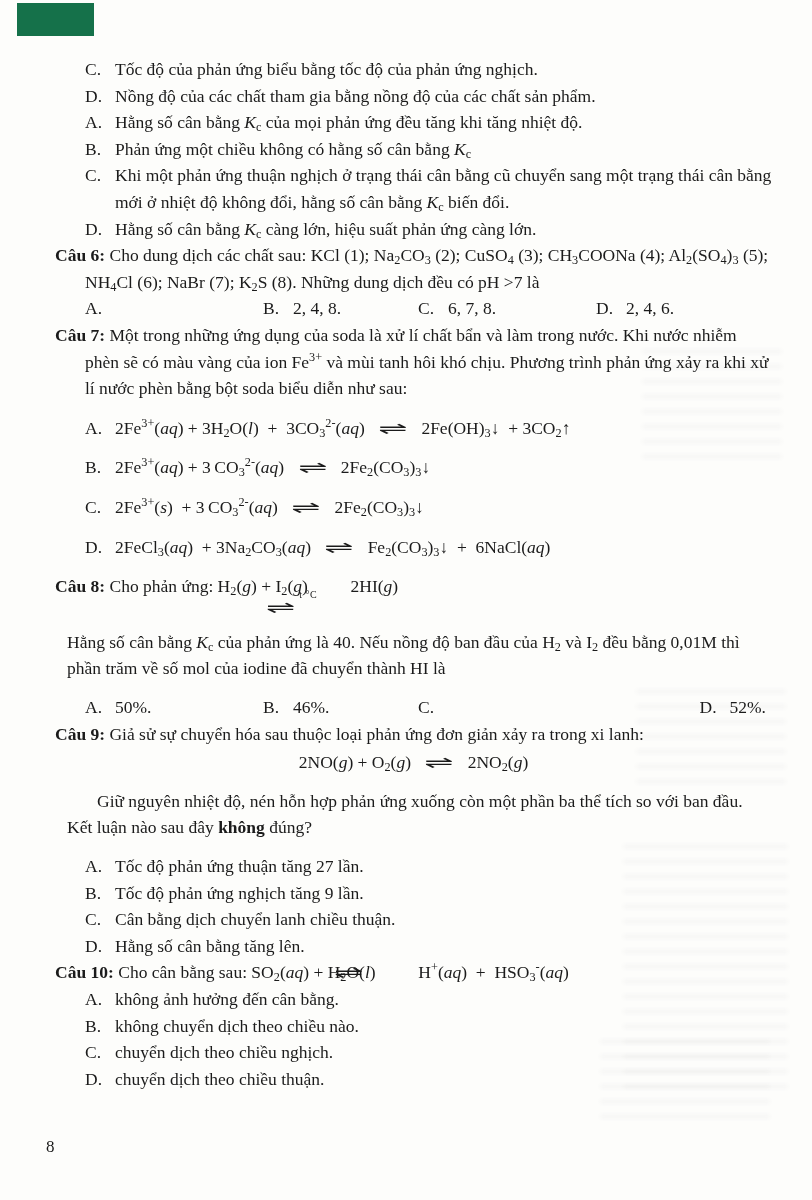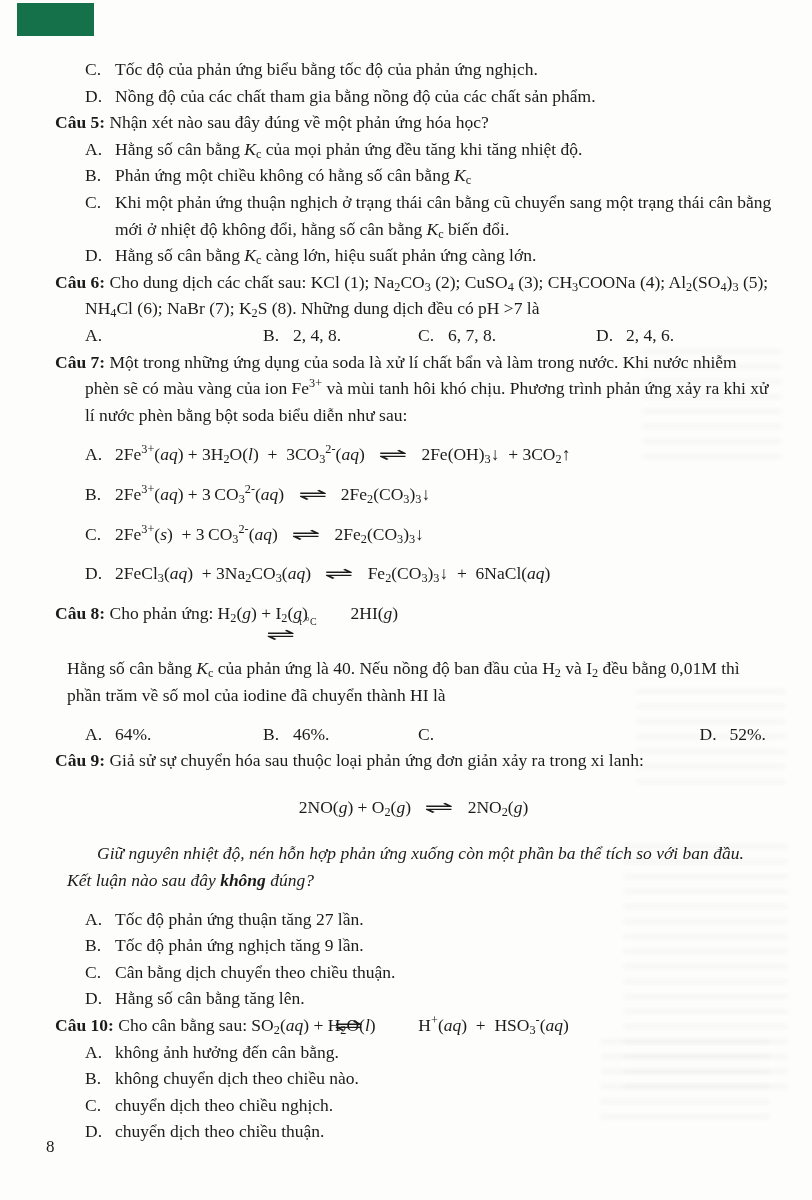--- a/index.html
+++ b/index.html
@@ -31,23 +31,23 @@
 
   .q-options.inline{
     display:grid;
     grid-template-columns:178px 155px 178px 1fr;
     padding-left:30px;
   }
   .q-options.last-right .opt:last-child{justify-self:end;padding-right:6px;}
 
   .q-options.equations .opt{margin:13px 0;}
 
-  .q-center{text-align:center;margin:20px 0;}
+  .q-center{text-align:center;margin:2px 0;}
   .q-post{margin:12px;}
-  .q-post.indent{text-indent:30px;font-style:italic;}
+  .q-post.indent{text-indent:30px;}
 
   sub,sup{font-size:0.7em;line-height:0;}
   sup{vertical-align:0.55em;}
   sub{vertical-align:-0.25em;}
   i{font-style:italic;}
 
   
   .rxn{
     display:inline-block;
     transform:scaleX(2.1);
@@ -93,21 +93,20 @@
           <span class="opt-label">C.</span>
           <span class="opt-text">Tốc độ của phản ứng biểu bằng tốc độ của phản ứng nghịch.</span>
         </div>
         <div class="opt">
           <span class="opt-label">D.</span>
           <span class="opt-text">Nồng độ của các chất tham gia bằng nồng độ của các chất sản phẩm.</span>
         </div>
       </div>
     <div>
         <section class="question">
-          <div class="q-intro"><b class="q-label">Câu 5:</b> <span>Nhận xét nào sau đây đúng về một phản ứng hóa học?</span></div>
           <div class="q-options block">
             <div class="opt">
               <span class="opt-label">A.</span>
               <span class="opt-text">Hằng số cân bằng <i>K</i><sub>c</sub> của mọi phản ứng đều tăng khi tăng nhiệt độ.</span>
             </div>
             <div class="opt">
               <span class="opt-label">B.</span>
               <span class="opt-text">Phản ứng một chiều không có hằng số cân bằng <i>K</i><sub>c</sub></span>
             </div>
             <div class="opt">
@@ -163,21 +162,21 @@
         </section>
         <section class="question">
           <div class="q-intro"><b class="q-label">Câu 8:</b> <span>Cho phản ứng: H<sub>2</sub>(<i>g</i>) + I<sub>2</sub>(<i>g</i>) <span class="rxn-wrap">
                 <span class="rxn-top">t °C</span>
                 <span class="rxn nomargin">⇌</span>
               </span> 2HI(<i>g</i>)</span></div>
           <div class="q-post">Hằng số cân bằng <i>K</i><sub>c</sub> của phản ứng là 40. Nếu nồng độ ban đầu của H<sub>2</sub> và I<sub>2</sub> đều bằng 0,01M thì phần trăm về số mol của iodine đã chuyển thành HI là</div>
           <div class="q-options inline last-right">
             <div class="opt">
               <span class="opt-label">A.</span>
-              <span class="opt-text">64%.</span>
+              <span class="opt-text">50%.</span>
             </div>
             <div class="opt">
               <span class="opt-label">B.</span>
               <span class="opt-text">46%.</span>
             </div>
             <div class="opt">
               <span class="opt-label">C.</span>
             </div>
             <div class="opt">
               <span class="opt-label">D.</span>
@@ -193,21 +192,21 @@
             <div class="opt">
               <span class="opt-label">A.</span>
               <span class="opt-text">Tốc độ phản ứng thuận tăng 27 lần.</span>
             </div>
             <div class="opt">
               <span class="opt-label">B.</span>
               <span class="opt-text">Tốc độ phản ứng nghịch tăng 9 lần.</span>
             </div>
             <div class="opt">
               <span class="opt-label">C.</span>
-              <span class="opt-text">Cân bằng dịch chuyển theo chiều thuận.</span>
+              <span class="opt-text">Cân bằng dịch chuyển lanh chiều thuận.</span>
             </div>
             <div class="opt">
               <span class="opt-label">D.</span>
               <span class="opt-text">Hằng số cân bằng tăng lên.</span>
             </div>
           </div>
         </section>
         <section class="question">
           <div class="q-intro"><b class="q-label">Câu 10:</b> <span>Cho cân bằng sau: SO<sub>2</sub>(<i>aq</i>) + H<sub>2</sub>O(<i>l</i>) <span class="rxn">⇌</span> H<sup>+</sup>(<i>aq</i>) &nbsp;+&nbsp; HSO<sub>3</sub><sup>-</sup>(<i>aq</i>)</span></div>
           <div class="q-options block">

